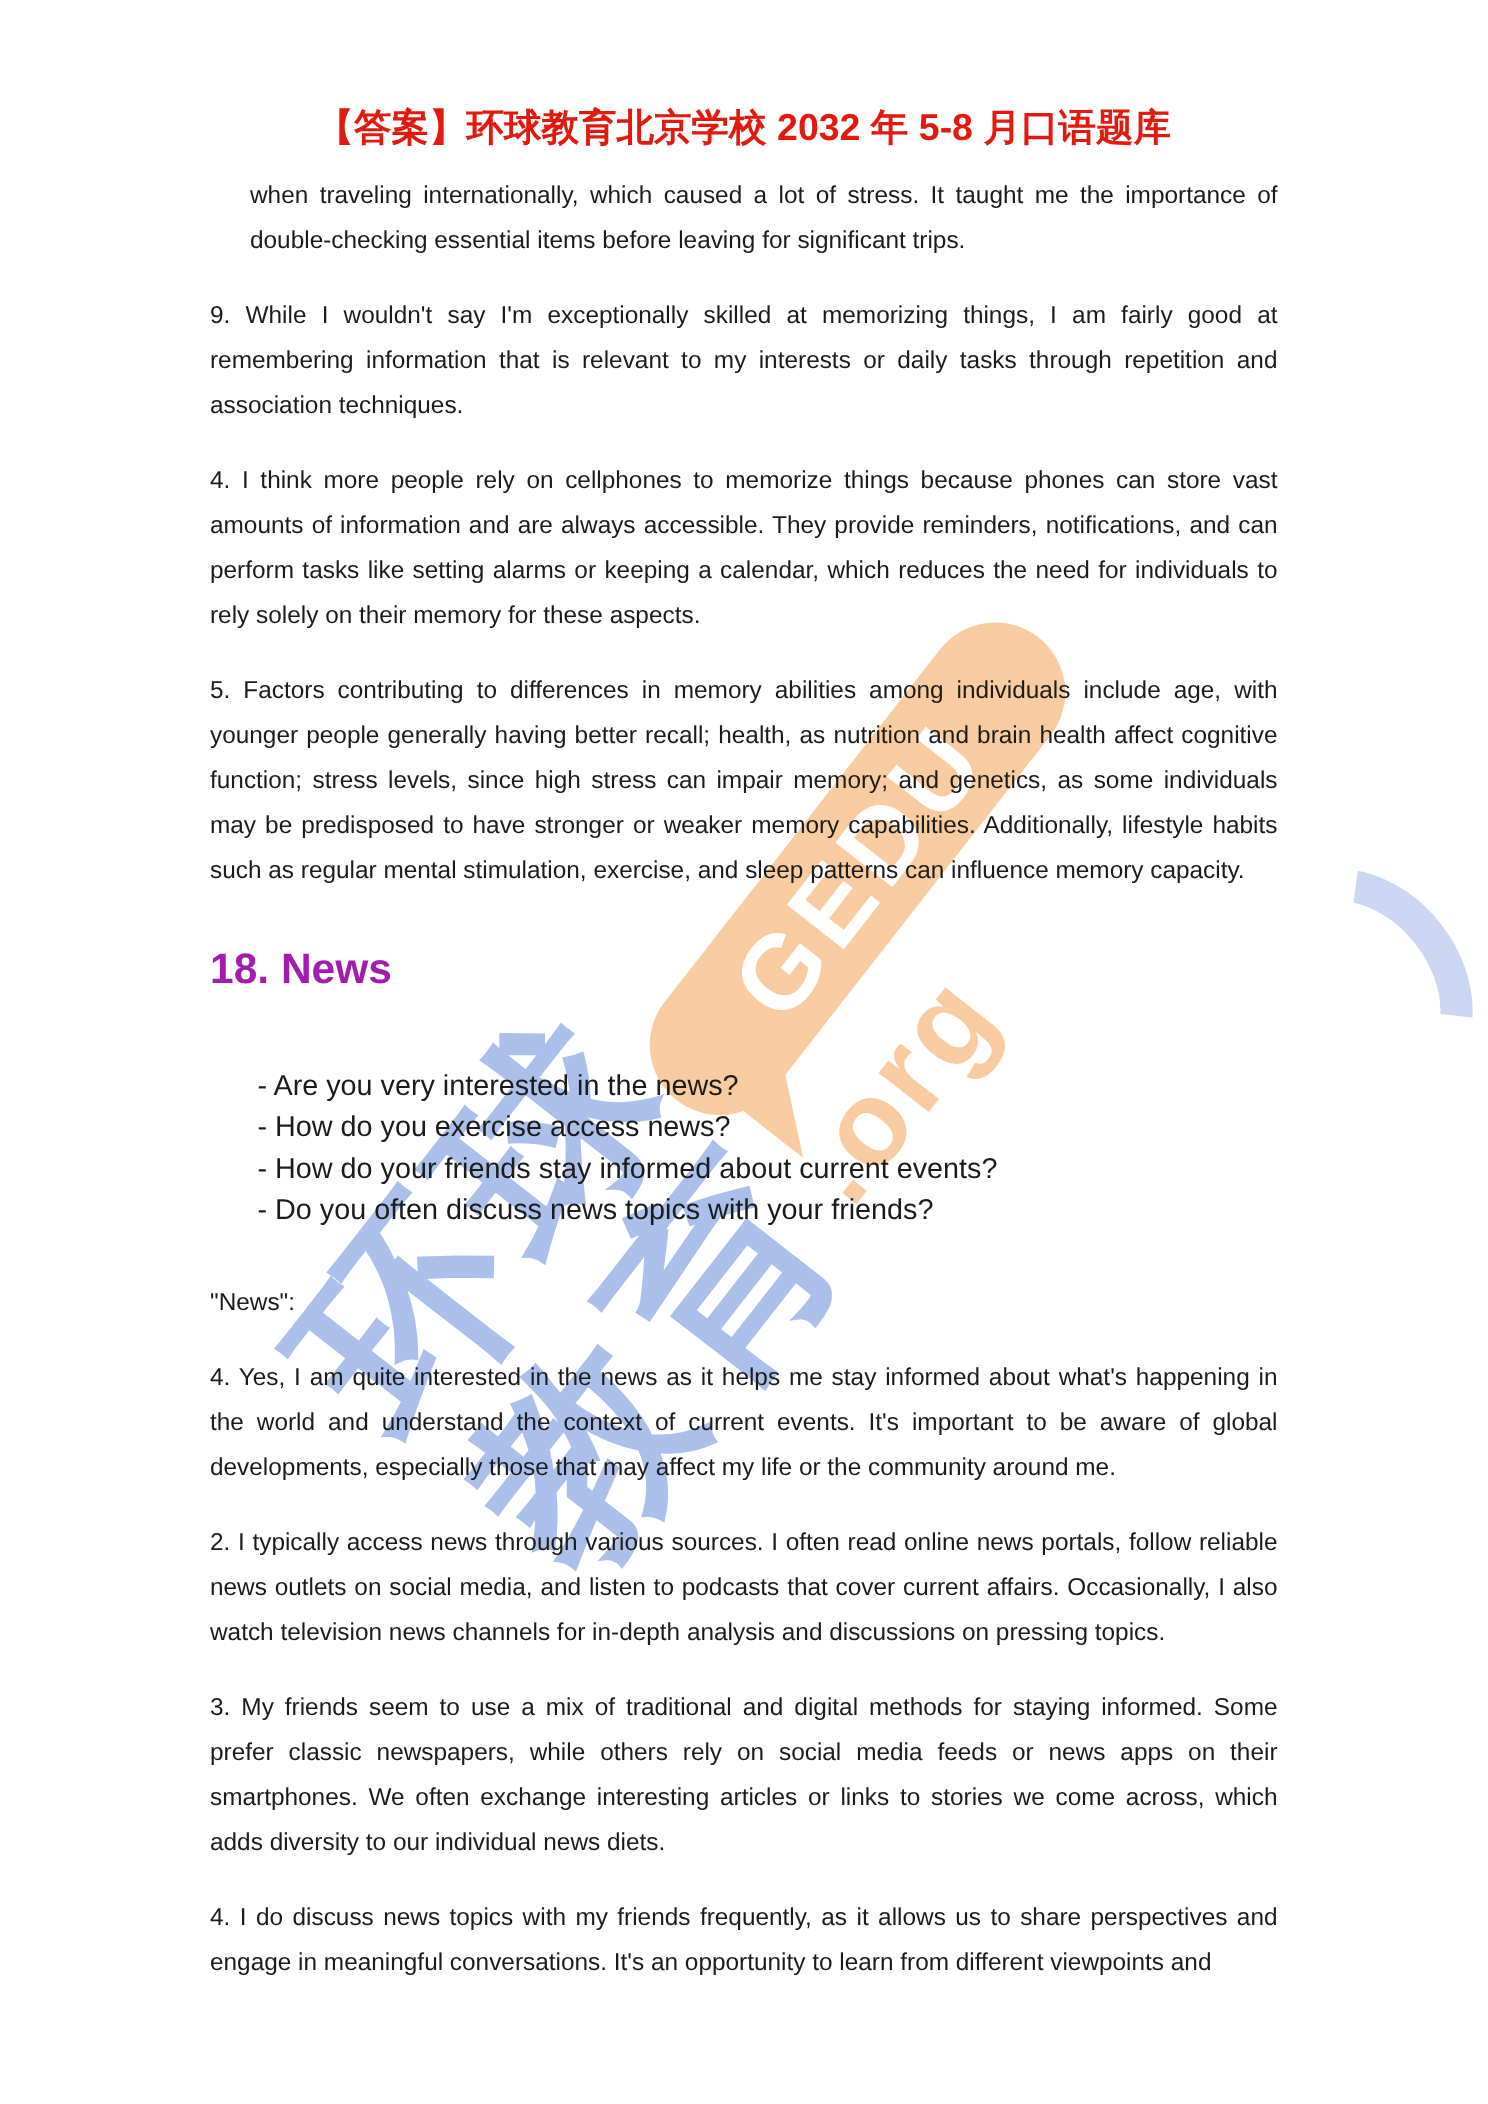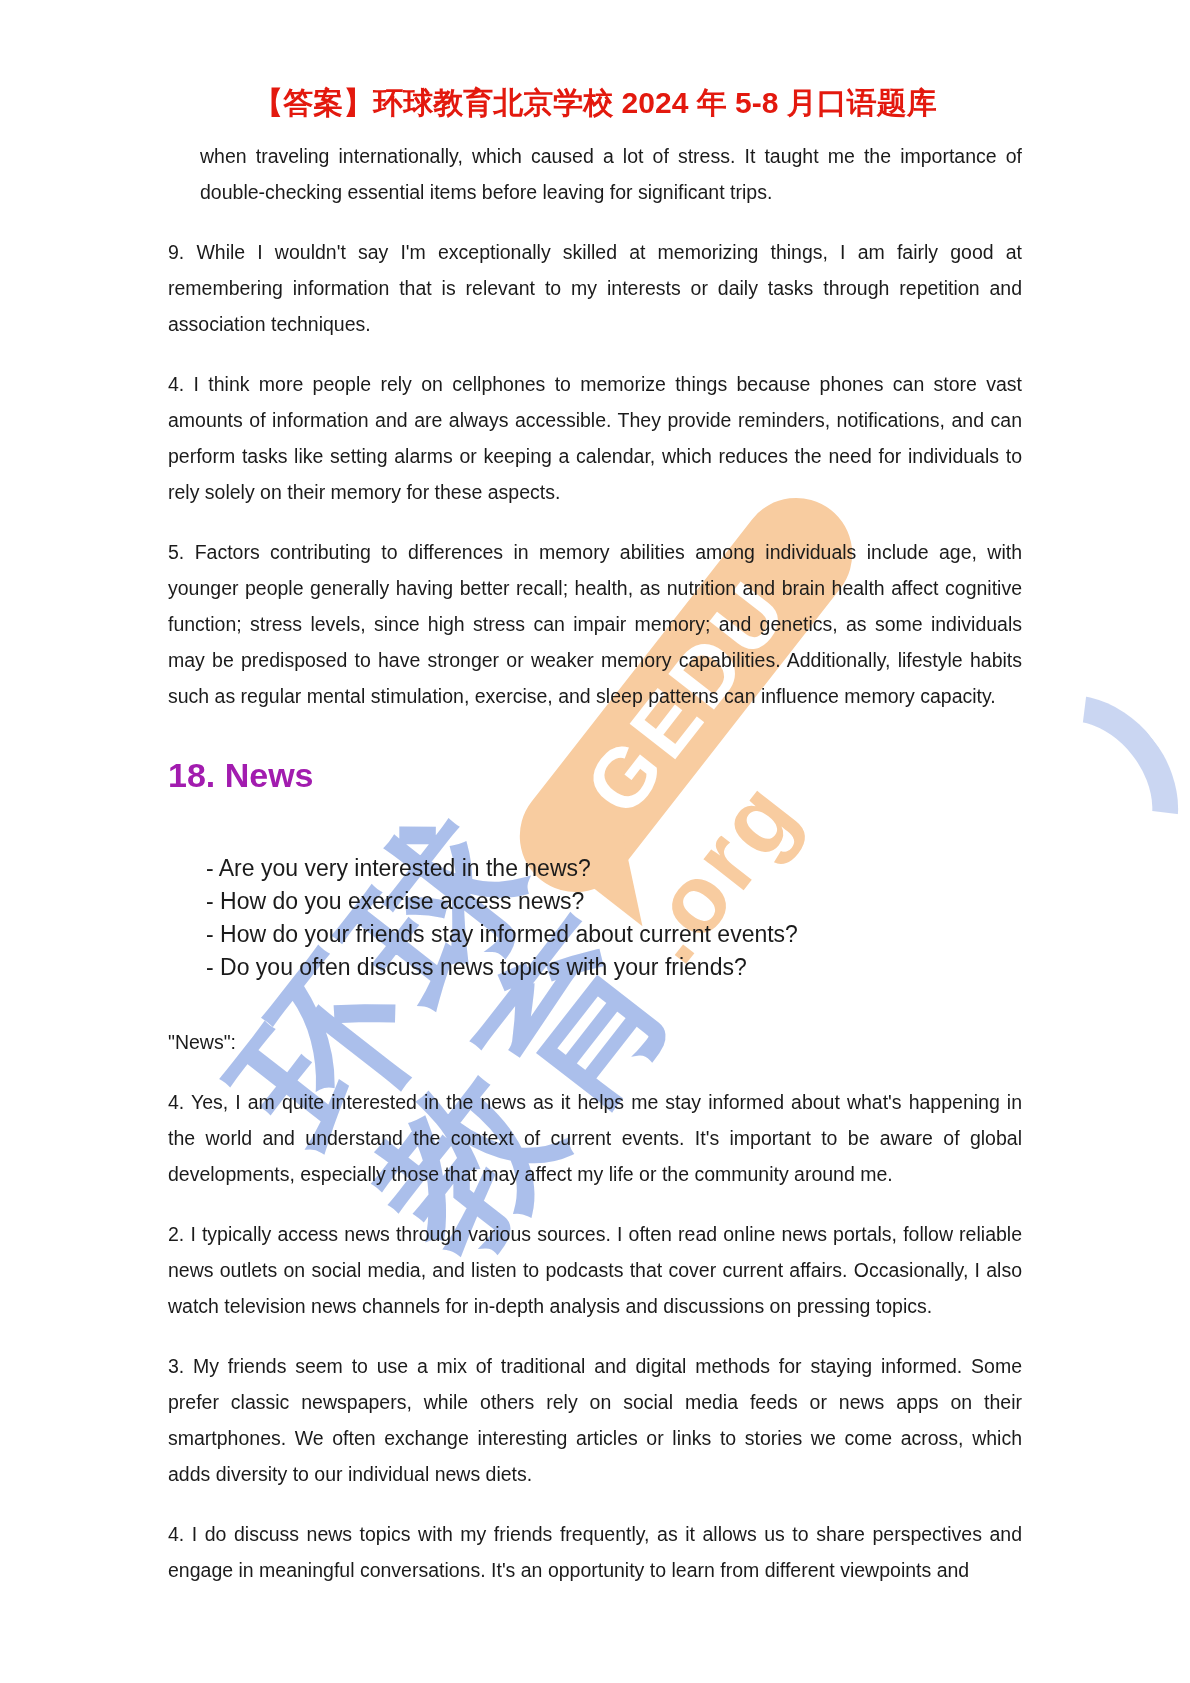--- a/index.html
+++ b/index.html
@@ -132,21 +132,21 @@
     </div>
     <div class="wm-org">.org</div>
     <div class="wm-cn">
       <div>环球</div>
       <div>教育</div>
     </div>
     <div class="wm-frag"></div>
   </div>
 
   <div class="content">
-    <h1 class="title">【答案】环球教育北京学校 2024 年 5-8 月口语题库</h1>
+    <h1 class="title">【答案】环球教育北京学校 2032 年 5-8 月口语题库</h1>
 
     <p class="body-p p-first">when traveling internationally, which caused a lot of stress. It taught me the importance of double-checking essential items before leaving for significant trips.</p>
 
     <p class="body-p">9. While I wouldn't say I'm exceptionally skilled at memorizing things, I am fairly good at remembering information that is relevant to my interests or daily tasks through repetition and association techniques.</p>
     <p class="body-p">4. I think more people rely on cellphones to memorize things because phones can store vast amounts of information and are always accessible. They provide reminders, notifications, and can perform tasks like setting alarms or keeping a calendar, which reduces the need for individuals to rely solely on their memory for these aspects.</p>
     <p class="body-p">5. Factors contributing to differences in memory abilities among individuals include age, with younger people generally having better recall; health, as nutrition and brain health affect cognitive function; stress levels, since high stress can impair memory; and genetics, as some individuals may be predisposed to have stronger or weaker memory capabilities. Additionally, lifestyle habits such as regular mental stimulation, exercise, and sleep patterns can influence memory capacity.</p>
 
     <h2 class="section-heading">18. News</h2>
 
     <div class="questions">

